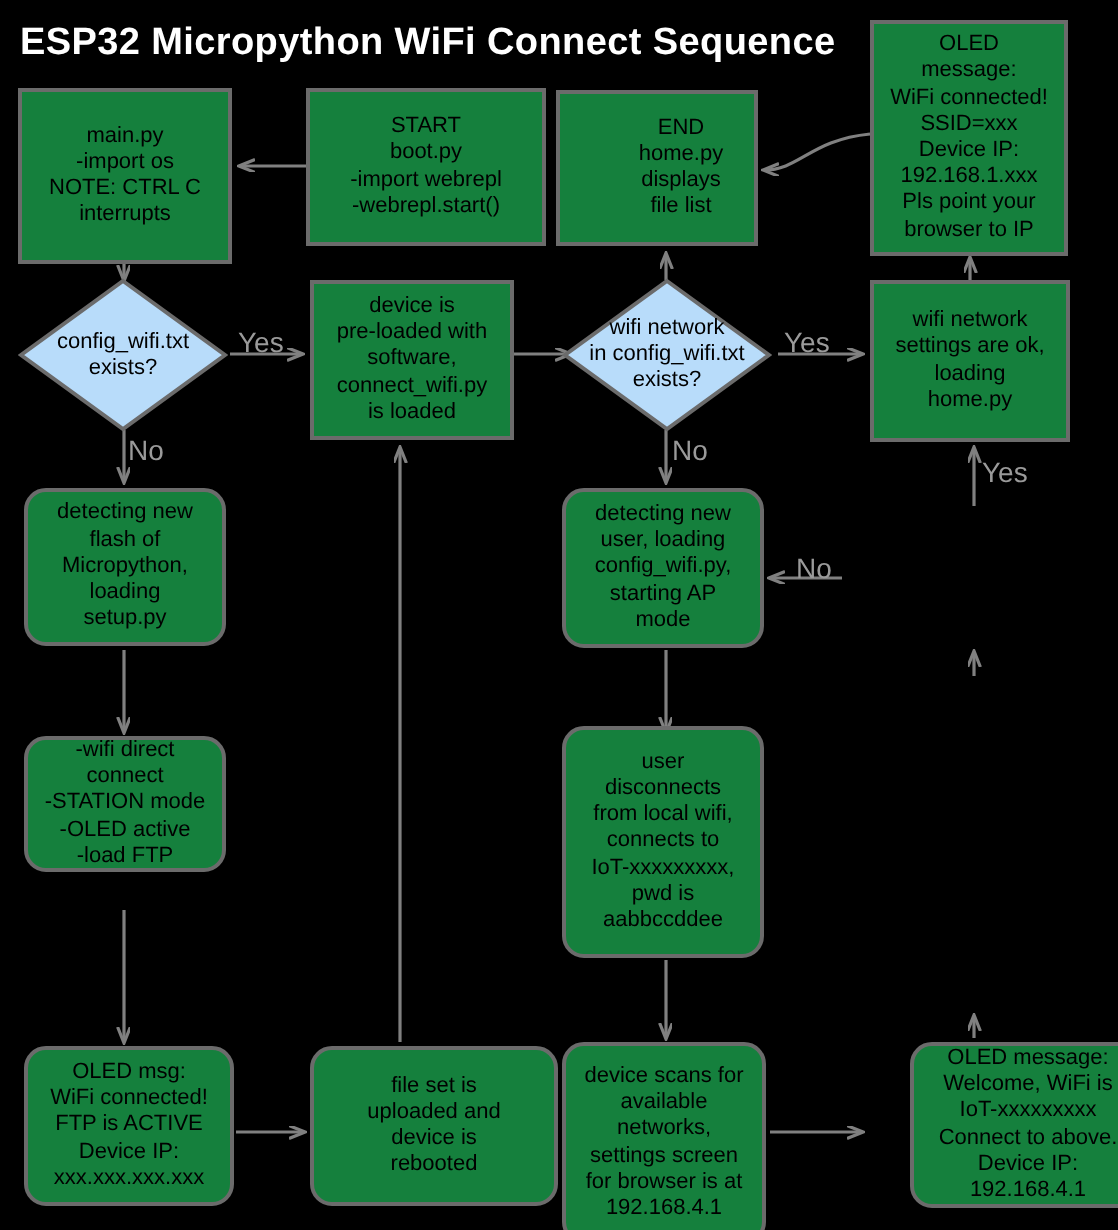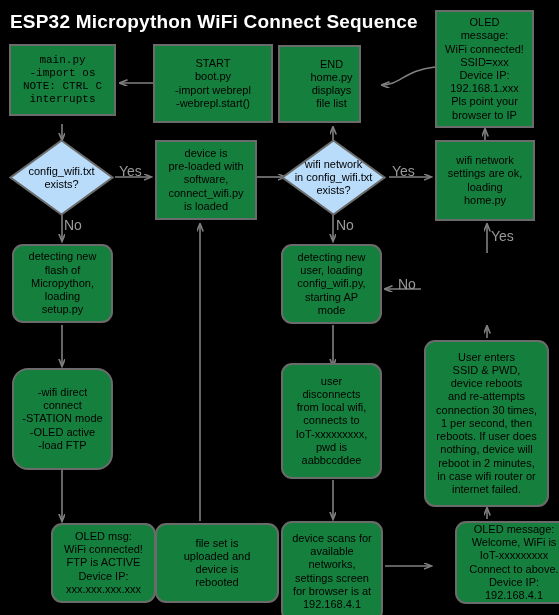--- a/index.html
+++ b/index.html
@@ -92,35 +92,35 @@
     </g>
   </svg>
 
   <div class="lbl" style="left:119px;top:166px;">Yes</div>
   <div class="lbl" style="left:64px;top:220px;">No</div>
   <div class="lbl" style="left:392px;top:166px;">Yes</div>
   <div class="lbl" style="left:336px;top:220px;">No</div>
   <div class="lbl" style="left:491px;top:231px;">Yes</div>
   <div class="lbl" style="left:398px;top:279px;">No</div>
 
-  <div class="node" style="left:9px;top:44px;width:107px;height:72px;font-family:Liberation Mono, monospace;">
+  <div class="node" style="left:9px;top:44px;width:107px;height:88px;">
     <span class="txt">main.py
 -import os
 NOTE: CTRL C
 interrupts</span>
   </div>
 
   <div class="node" style="left:153px;top:44px;width:120px;height:79px;">
     <span class="txt">START
 boot.py
 -import webrepl
 -webrepl.start()</span>
   </div>
 
-  <div class="node" style="left:278px;top:45px;width:83px;height:78px;padding-left:28px;">
+  <div class="node" style="left:278px;top:45px;width:101px;height:78px;padding-left:28px;">
     <span class="txt">END
 home.py
 displays
 file list</span>
   </div>
 
   <div class="node" style="left:435px;top:10px;width:99px;height:118px;">
     <span class="txt">OLED
 message:
 WiFi connected!
@@ -177,53 +177,40 @@
 
   <div class="node rounded" style="left:281px;top:244px;width:101px;height:80px;">
     <span class="txt">detecting new
 user, loading
 config_wifi.py,
 starting AP
 mode</span>
   </div>
 
 
-  <div class="node rounded" style="left:12px;top:368px;width:101px;height:102px;border-radius:16px;">
+  <div class="node rounded" style="left:12px;top:368px;width:101px;height:68px;">
     <span class="txt">-wifi direct
 connect
 -STATION mode
 -OLED active
 -load FTP</span>
   </div>
 
   <div class="node rounded" style="left:281px;top:363px;width:101px;height:116px;">
     <span class="txt">user
 disconnects
 from local wifi,
 connects to
 IoT-xxxxxxxxx,
 pwd is
 aabbccddee</span>
   </div>
 
-  <div class="node rounded" style="left:424px;top:340px;width:125px;height:167px;">
-    <span class="txt">User enters
-SSID &amp; PWD,
-device reboots
-and re-attempts
-connection 30 times,
-1 per second, then
-reboots. If user does
-nothing, device will
-reboot in 2 minutes,
-in case wifi router or
-internet failed.</span>
-  </div>
-
-  <div class="node rounded" style="left:12px;top:523px;width:105px;height:80px;margin-left:39px;">
+
+  <div class="node rounded" style="left:12px;top:523px;width:105px;height:80px;">
     <span class="txt">OLED msg:
 WiFi connected!
 FTP is ACTIVE
 Device IP:
 xxx.xxx.xxx.xxx</span>
   </div>
 
   <div class="node rounded" style="left:155px;top:523px;width:124px;height:80px;">
     <span class="txt">file set is
 uploaded and

